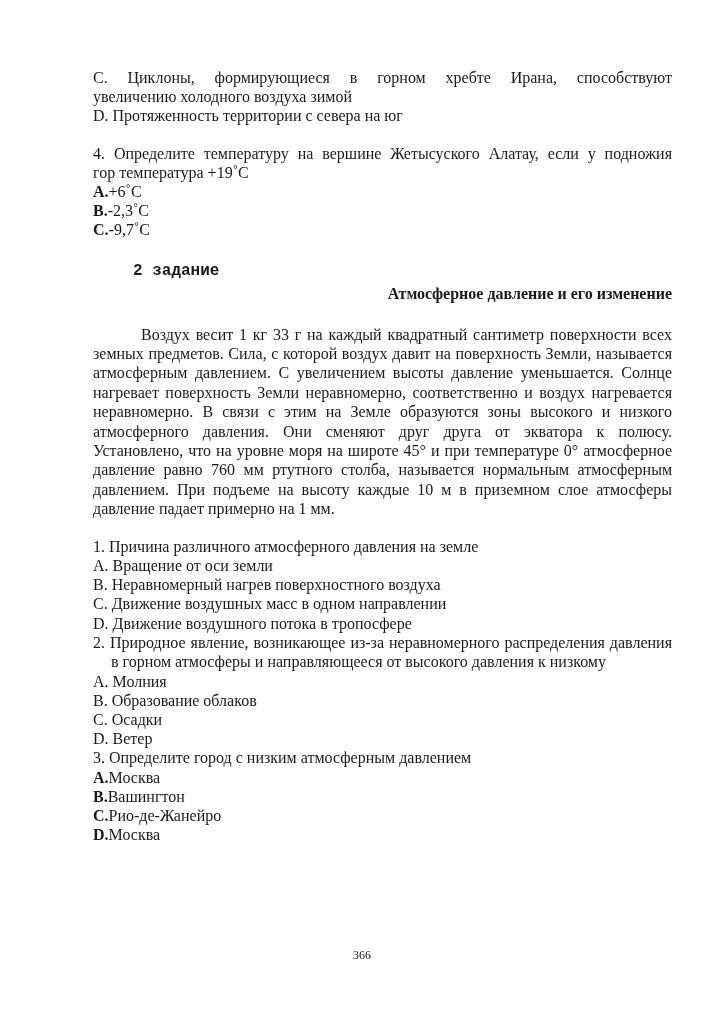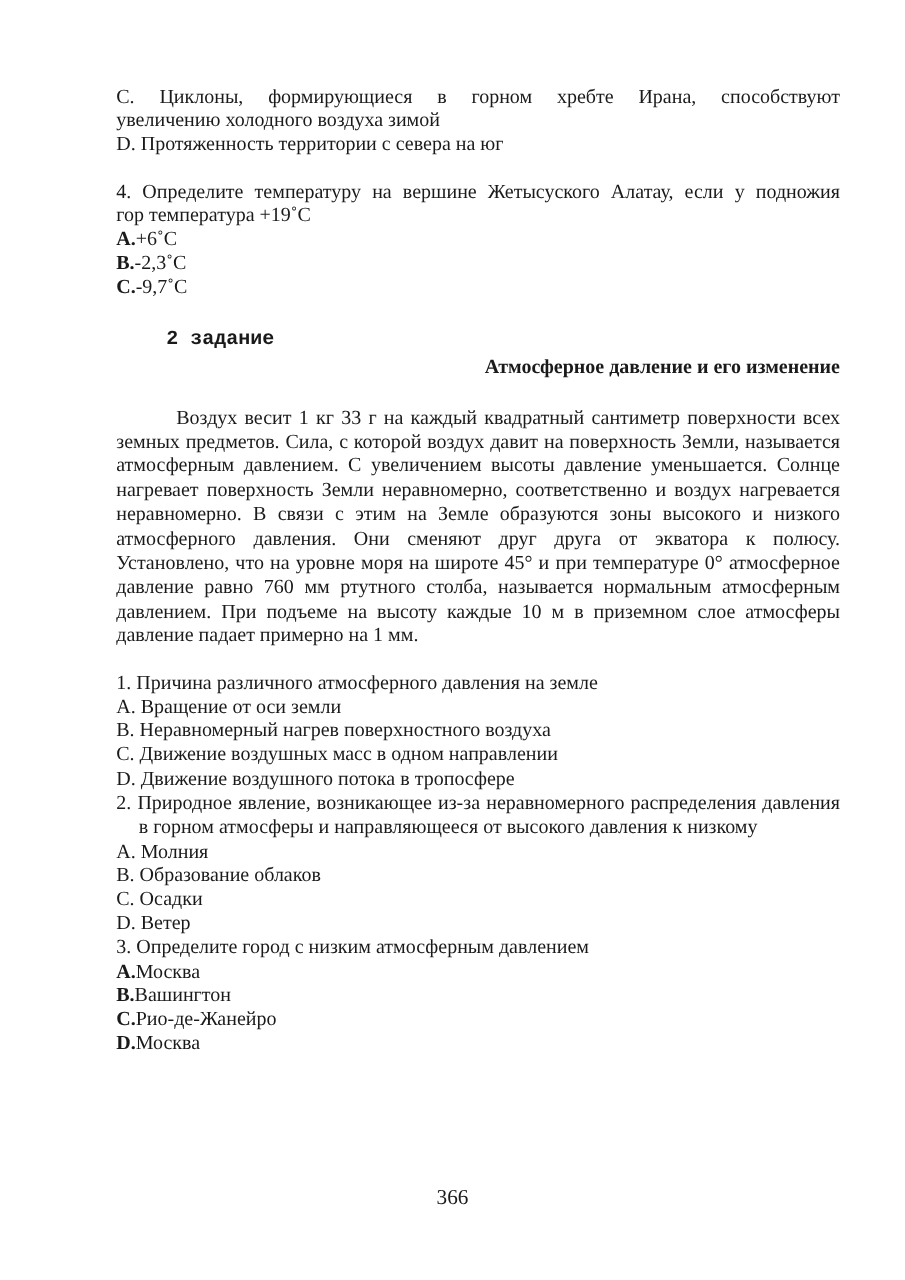--- a/index.html
+++ b/index.html
@@ -17,21 +17,21 @@
   .para { line-height: 19.4px; margin: 0; text-align: justify; }
   .para-indent { text-indent: 48px; }
   .gap-small { height: 18px; }
   .gap-med { height: 22px; }
   .bold { font-weight: bold; }
   .task-label { padding-left: 40px; font-weight: bold; line-height: 19px; }
   .section-title { font-weight: bold; text-align: right; padding-left: 40px; line-height: 19px; margin-top: 3px; }
   .hang { padding-left: 18px; text-indent: -18px; text-align: justify; line-height: 19.4px; }
   .page-number {
     position: absolute; top: 948px; left: 0; width: 724px; text-align: center;
-    font-size: 17px;
+    font-size: 12px;
   }
 </style>
 </head>
 <body>
 
 <div class="page">
 
   <p class="line just">C. Циклоны, формирующиеся в горном хребте Ирана, способствуют</p>
   <p class="line">увеличению холодного воздуха зимой</p>
   <p class="line">D. Протяженность территории с севера на юг</p>

